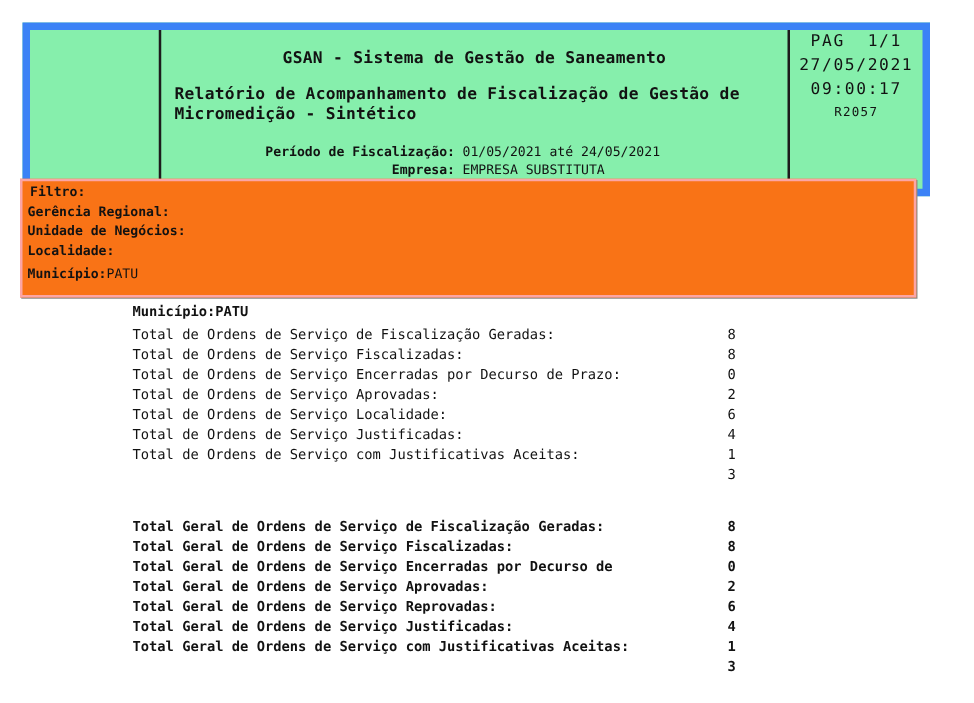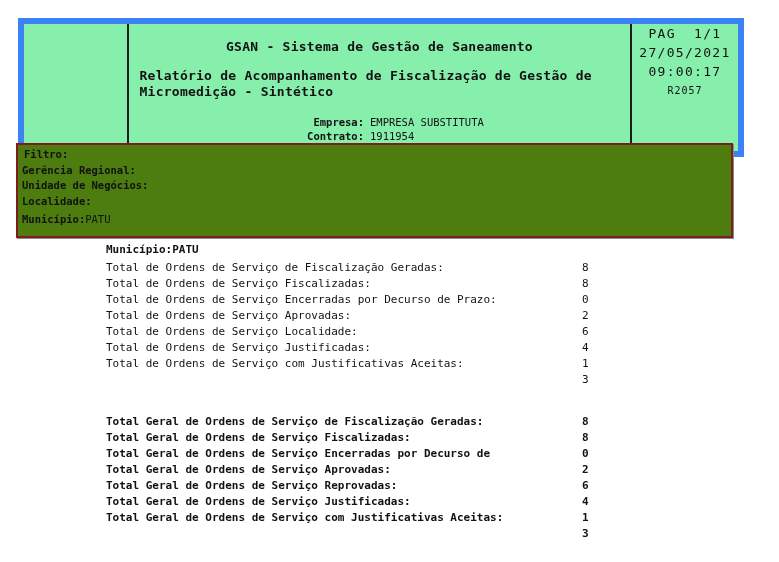--- a/index.html
+++ b/index.html
@@ -50,23 +50,23 @@
     display: flex; flex-direction: column; align-items: center;
   }
   .pc-line { font-size: 13px; line-height: 19px; letter-spacing: 1.3px; white-space: pre; }
   .pc-code { font-size: 10px; line-height: 19px; letter-spacing: 1px; }
 
   
   .filter-box {
     position: absolute;
     left: 16px; top: 143px;
     width: 709px; height: 89px;
-    border: 2px solid #7f1d1d;
+    border: 2px solid #fca5a5;
     box-shadow: 1px 1px 0 #8a8a8a;
-    background: #4d7c0f;
+    background: #f97316;
     padding: 2px 0 0 4px;
     font-size: 10.5px;
   }
   .filter-line { line-height: 15.5px; font-weight: bold; white-space: pre; }
   .filter-title-line { padding-left: 2px; }
   .filter-municipio { margin-top: 3px; line-height: 15.5px; font-weight: bold; white-space: pre; }
   .fm-value { font-weight: normal; }
 
   
   .municipio-heading {
@@ -85,20 +85,24 @@
 
 <div class="page">
 
   <div class="header-box">
     <div class="logo-cell"></div>
 
     <div class="title-cell">
       <div class="report-title">GSAN - Sistema de Gestão de Saneamento</div>
       <div class="report-subtitle">Relatório de Acompanhamento de Fiscalização de Gestão de Micromedição - Sintético</div>
       <div class="header-fields">
+        <div class="hf-row">
+          <span class="hf-label">Período de Fiscalização:</span>
+          <span class="hf-value">01/05/2021 até 24/05/2021</span>
+        </div>
         <div class="hf-row">
           <span class="hf-label">Empresa:</span>
           <span class="hf-value">EMPRESA SUBSTITUTA</span>
         </div>
         <div class="hf-row">
           <span class="hf-label">Contrato:</span>
           <span class="hf-value">1911954</span>
         </div>
       </div>
     </div>

